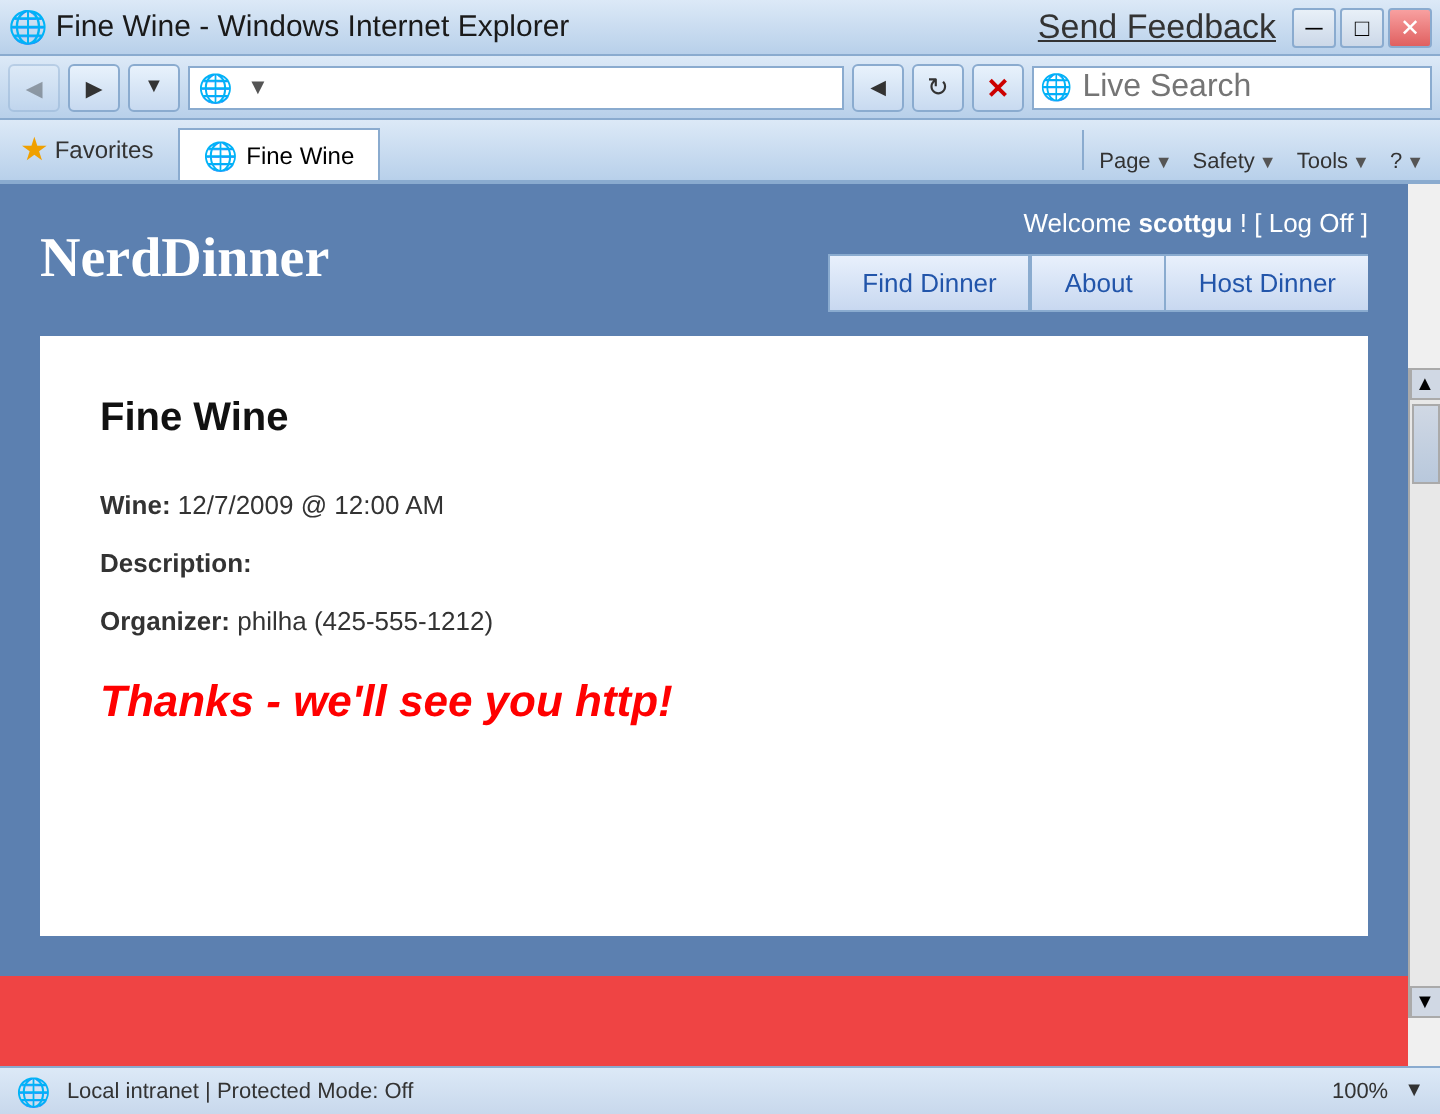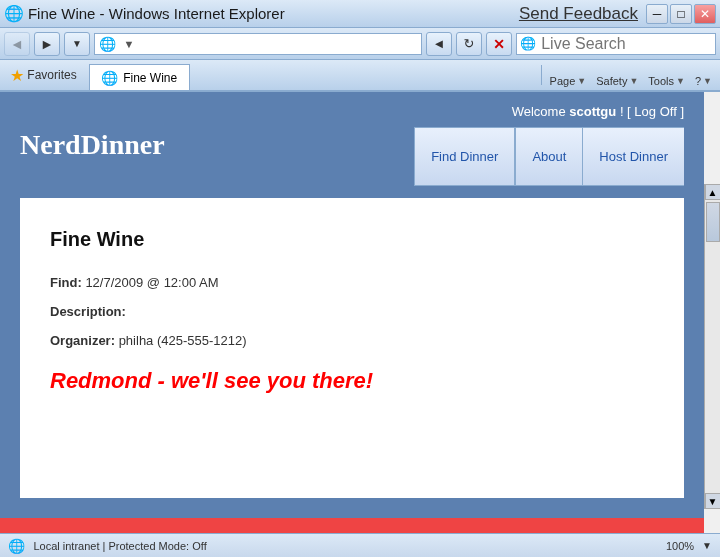--- a/index.html
+++ b/index.html
@@ -133,21 +133,21 @@
       flex-direction: column;
       align-items: flex-end;
       gap: 8px;
     }
     .welcome-text { color: white; font-size: 13px; }
     .welcome-user { font-weight: bold; }
     .log-off { color: white; text-decoration: none; }
     .bracket { color: white; }
     .nav-buttons { display: flex; gap: 0; }
     .nav-button {
-      padding: 21px 16px;
+      padding: 6px 16px;
       background: linear-gradient(to bottom, #e8f0fc, #c8d8f0);
       border: 1px solid #8aabcf;
       color: #2255aa;
       font-size: 13px;
       cursor: pointer;
       text-decoration: none;
     }
 
     
     .main-content {
@@ -316,35 +316,35 @@
             <a class="nav-button" href="#" style="border-left:none; border-right:none;">Host Dinner</a>
           </div>
         </div>
       </div>
 
       <div class="main-content">
         <div class="content-box">
           <div class="dinner-title">Fine Wine</div>
 
           <div class="dinner-detail">
-            <span class="detail-label">Find:</span>
+            <span class="detail-label">Wine:</span>
             <span>12/7/2009 @ 12:00 AM</span>
           </div>
 
 
           <div class="dinner-detail">
             <span class="detail-label">Description:</span>
           </div>
 
           <div class="dinner-detail">
             <span class="detail-label">Organizer:</span>
             <span>philha (425-555-1212)</span>
           </div>
 
-          <div class="thanks-text">Redmond - we'll see you there!</div>
+          <div class="thanks-text">Thanks - we'll see you http!</div>
         </div>
       </div>
 
     </div>
   </div>
 
   <div class="status-bar">
     <span style="font-size:14px;">🌐</span>
     <span class="status-text">Local intranet | Protected Mode: Off</span>
     <div class="status-right">

